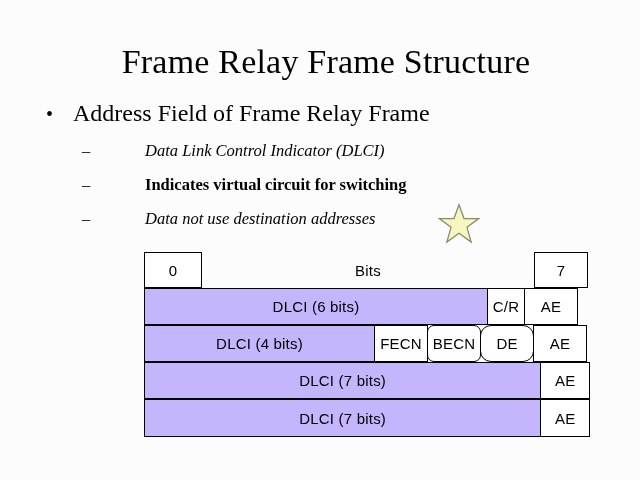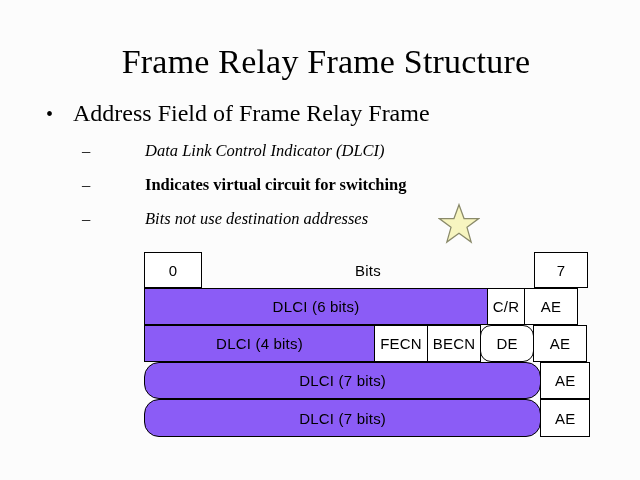--- a/index.html
+++ b/index.html
@@ -113,45 +113,45 @@
     align-items: center;
     justify-content: center;
     border: 1px solid #000000;
     margin-left: -1px;
     background: #ffffff;
     overflow: hidden;
     white-space: nowrap;
     letter-spacing: 0.2px;
   }
   .cell:first-child { margin-left: 0; }
-  .cell.blue { background: #8b5cf6; }
+  .cell.blue { background: #c4b5fd; }
   .cell.ghost {
     border: none;
     background: transparent;
   }
 
   
   #hrow .h-zero  { width: 58px; }
   #hrow .h-bits  { width: 334px; }
   #hrow .h-seven { width: 54px; }
 
   
   #row-0 .c-dlci6 { width: 344px; }
   #row-0 .c-cr    { width: 38px; }
   #row-0 .c-ae    { width: 54px; }
 
   
   #row-1 .c-dlci4 { width: 231px; }
   #row-1 .c-fecn  { width: 54px; }
-  #row-1 .c-becn  { width: 54px; }
+  #row-1 .c-becn  { width: 54px; border-radius: 7px; }
   #row-1 .c-de    { width: 54px; border-radius: 11px; }
   #row-1 .c-ae    { width: 54px; }
 
   
-  .frow .c-dlci7 { width: 433px; border-radius: 15px; }
+  .frow .c-dlci7 { width: 433px; }
   .frow .c-ae7   { width: 54px; }
 </style>
 </head>
 <body>
 
 <div id="slide">
 
   <div id="slide-title">Frame Relay Frame Structure</div>
 
   <div class="bullet-l1">
@@ -164,21 +164,21 @@
     <span class="label">Data Link Control Indicator (DLCI)</span>
   </div>
 
   <div class="bullet-l2 bold" id="sub-2">
     <span class="marker">–</span>
     <span class="label">Indicates virtual circuit for switching</span>
   </div>
 
   <div class="bullet-l2 italic" id="sub-3">
     <span class="marker">–</span>
-    <span class="label">Bits not use destination addresses</span>
+    <span class="label">Data not use destination addresses</span>
   </div>
 
   <svg id="star" viewBox="0 0 100 100">
     <polygon points="50,4 62,37 97,37 69,58 79,93 50,72 21,93 31,58 3,37 38,37" fill="#f7f5c0" stroke="#8a8a6a" stroke-width="3" stroke-linejoin="miter"></polygon>
   </svg>
 
   <div id="frame-table">
 
     <div class="frow" id="hrow">
       <div class="cell h-zero">0</div>

